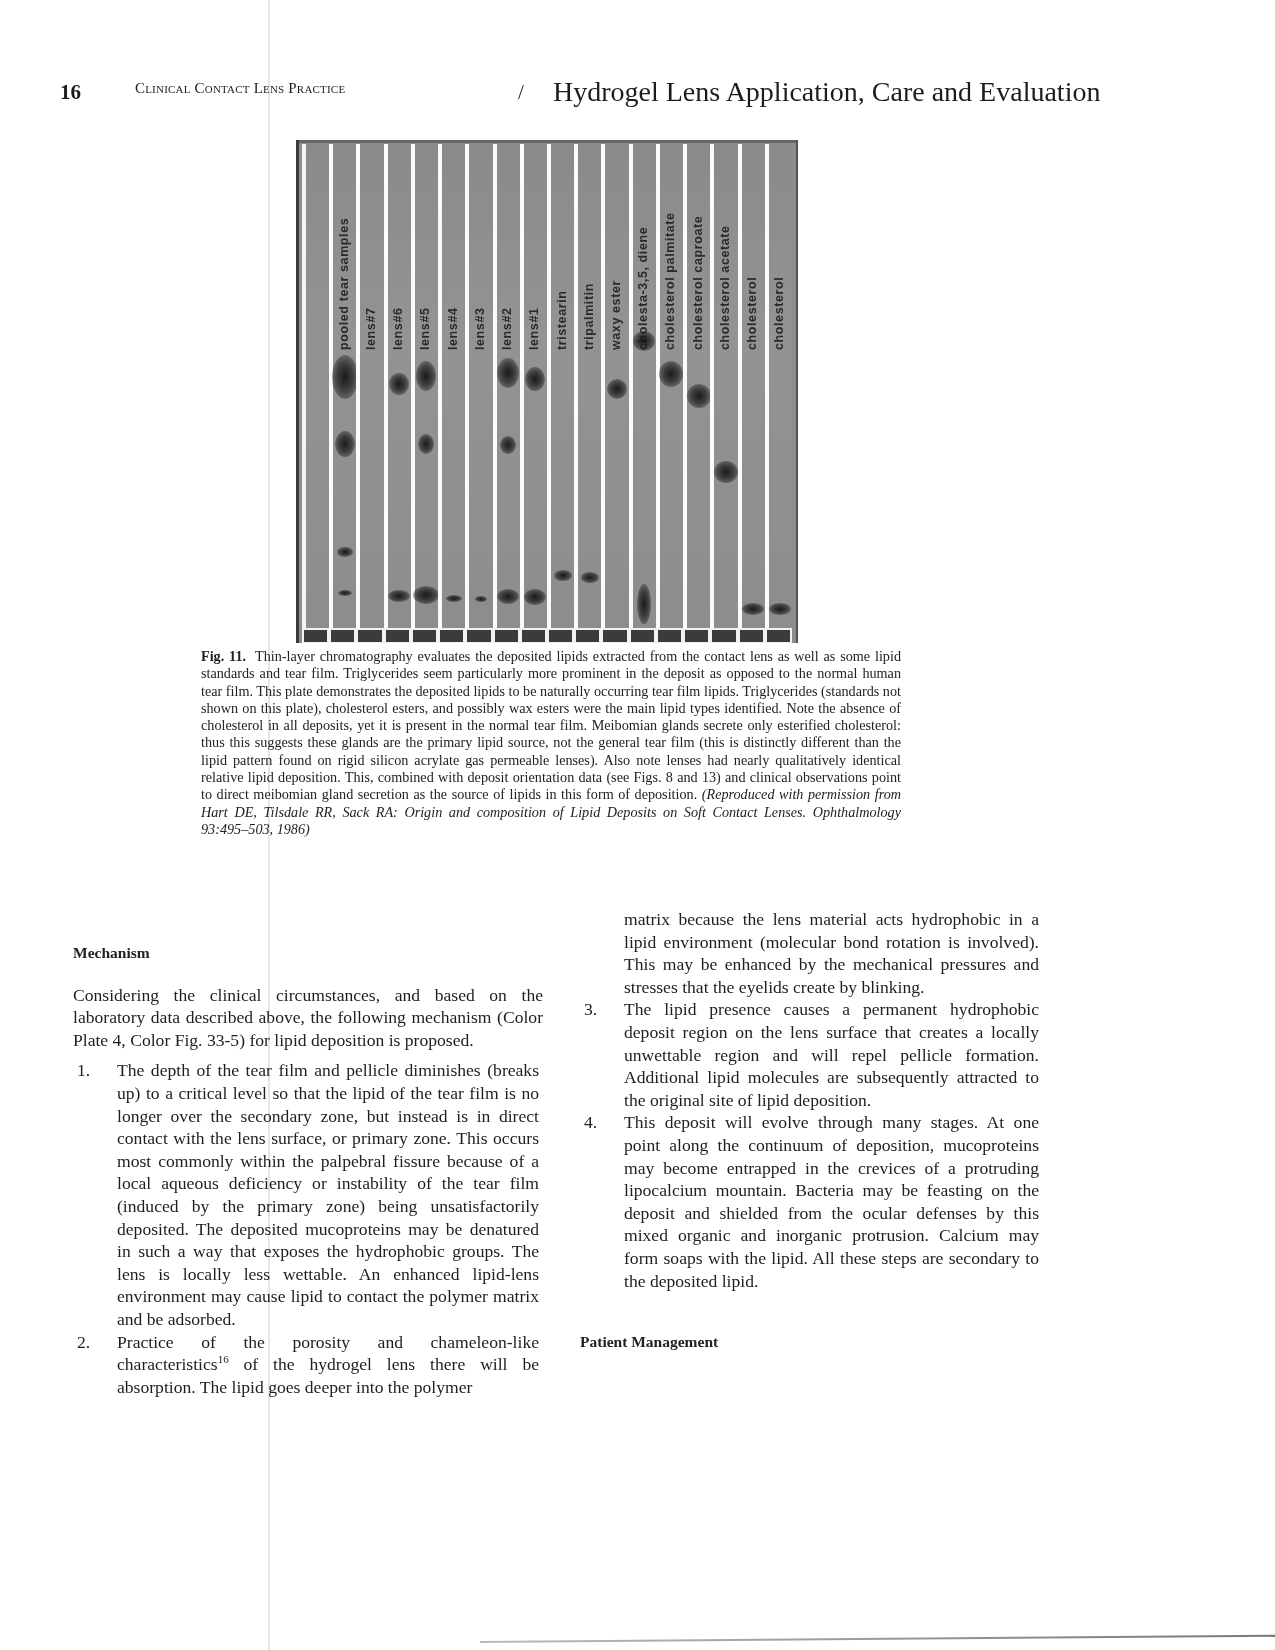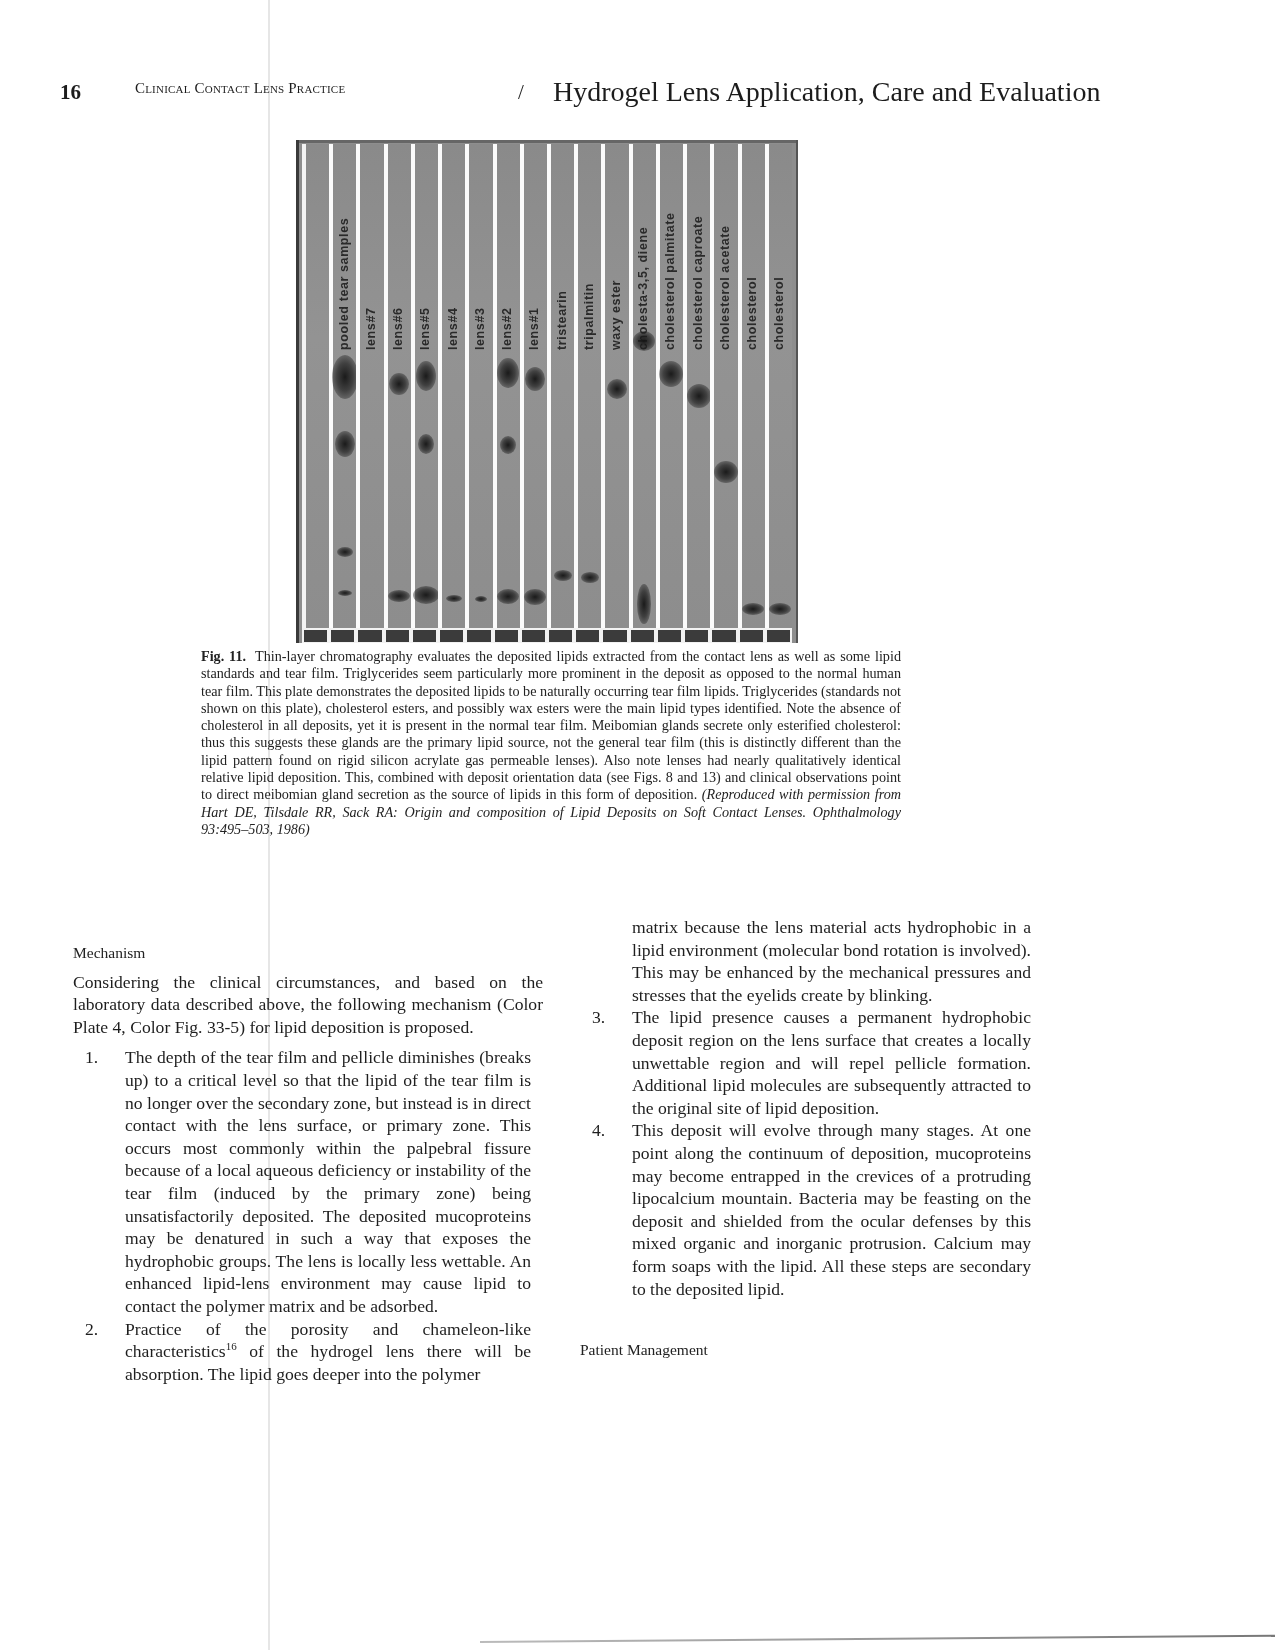--- a/index.html
+++ b/index.html
@@ -78,23 +78,23 @@
     }
     .caption-label { font-weight: bold; margin-right: 9px; }
     .caption-cite { font-style: italic; }
 
     
     .column { position: absolute; font-size: 17.6px; line-height: 22.6px; color: #1e1e1e; }
     .col-left { left: 73px; top: 916px; width: 470px; }
     .col-right { left: 580px; top: 904px; width: 463px; }
     .para { margin: 0; text-align: justify; }
     .section-heading {
-      font-weight: normal; font-size: 15.5px; margin: 0; color: #222;
-    }
-    .list { margin: 12px; padding: 0; list-style: none; }
+      font-weight: bold; font-size: 15.5px; margin: 0; color: #222;
+    }
+    .list { margin: 4px; padding: 0; list-style: none; }
     .list-item { position: relative; padding-left: 40px; text-align: justify; }
     .list-num { position: absolute; left: 0; top: 0; width: 30px; text-align: left; }
     .sup { font-size: 11px; vertical-align: super; line-height: 0; }
 
     .bottom-rule {
       position: absolute; left: 480px; top: 1641px; width: 795px; height: 2px;
       background: linear-gradient(90deg, #bbb, #777);
       transform: rotate(-0.45deg); transform-origin: left center;
     }
   </style>
@@ -249,21 +249,21 @@
   <div class="plate-right-edge"></div>
 </figure>
 
 <div class="caption">
   <span class="caption-label">Fig. 11.</span><span>Thin-layer chromatography evaluates the deposited lipids extracted from the contact lens as well as some lipid standards and tear film. Triglycerides seem particularly more prominent in the deposit as opposed to the normal human tear film. This plate demonstrates the deposited lipids to be naturally occurring tear film lipids. Triglycerides (standards not shown on this plate), cholesterol esters, and possibly wax esters were the main lipid types identified. Note the absence of cholesterol in all deposits, yet it is present in the normal tear film. Meibomian glands secrete only esterified cholesterol: thus this suggests these glands are the primary lipid source, not the general tear film (this is distinctly different than the lipid pattern found on rigid silicon acrylate gas permeable lenses). Also note lenses had nearly qualitatively identical relative lipid deposition. This, combined with deposit orientation data (see Figs. 8 and 13) and clinical observations point to direct meibomian gland secretion as the source of lipids in this form of deposition.</span>
   <span class="caption-cite">(Reproduced with permission from Hart DE, Tilsdale RR, Sack RA: Origin and composition of Lipid Deposits on Soft Contact Lenses. Ophthalmology 93:495–503, 1986)</span>
 </div>
 
 <div class="column col-left">
   <h3 class="section-heading" style="margin-top:26px;">Mechanism</h3>
-  <p class="para" style="margin-top:6px;">Considering the clinical circumstances, and based on the laboratory data described above, the following mechanism (Color Plate 4, Color Fig. 33-5) for lipid deposition is proposed.</p>
+  <p class="para" style="margin-top:19px;">Considering the clinical circumstances, and based on the laboratory data described above, the following mechanism (Color Plate 4, Color Fig. 33-5) for lipid deposition is proposed.</p>
   <ol class="list" style="margin-top:8px;">
     <li class="list-item">
       <span class="list-num">1.</span>
       <span>The depth of the tear film and pellicle diminishes (breaks up) to a critical level so that the lipid of the tear film is no longer over the secondary zone, but instead is in direct contact with the lens surface, or primary zone. This occurs most commonly within the palpebral fissure because of a local aqueous deficiency or instability of the tear film (induced by the primary zone) being unsatisfactorily deposited. The deposited mucoproteins may be denatured in such a way that exposes the hydrophobic groups. The lens is locally less wettable. An enhanced lipid-lens environment may cause lipid to contact the polymer matrix and be adsorbed.</span>
     </li>
     <li class="list-item">
       <span class="list-num">2.</span>
       <span>Practice of the porosity and chameleon-like characteristics</span><span class="sup">16</span><span> of the hydrogel lens there will be absorption. The lipid goes deeper into the polymer</span>
     </li>
   </ol>

